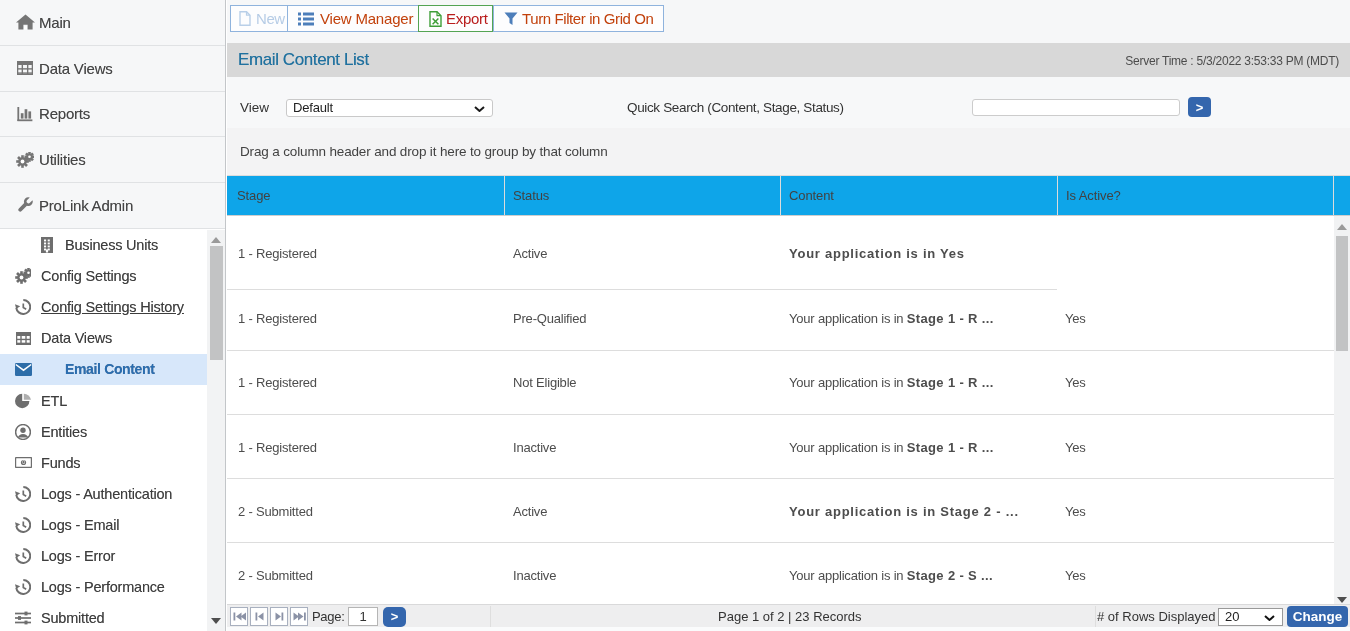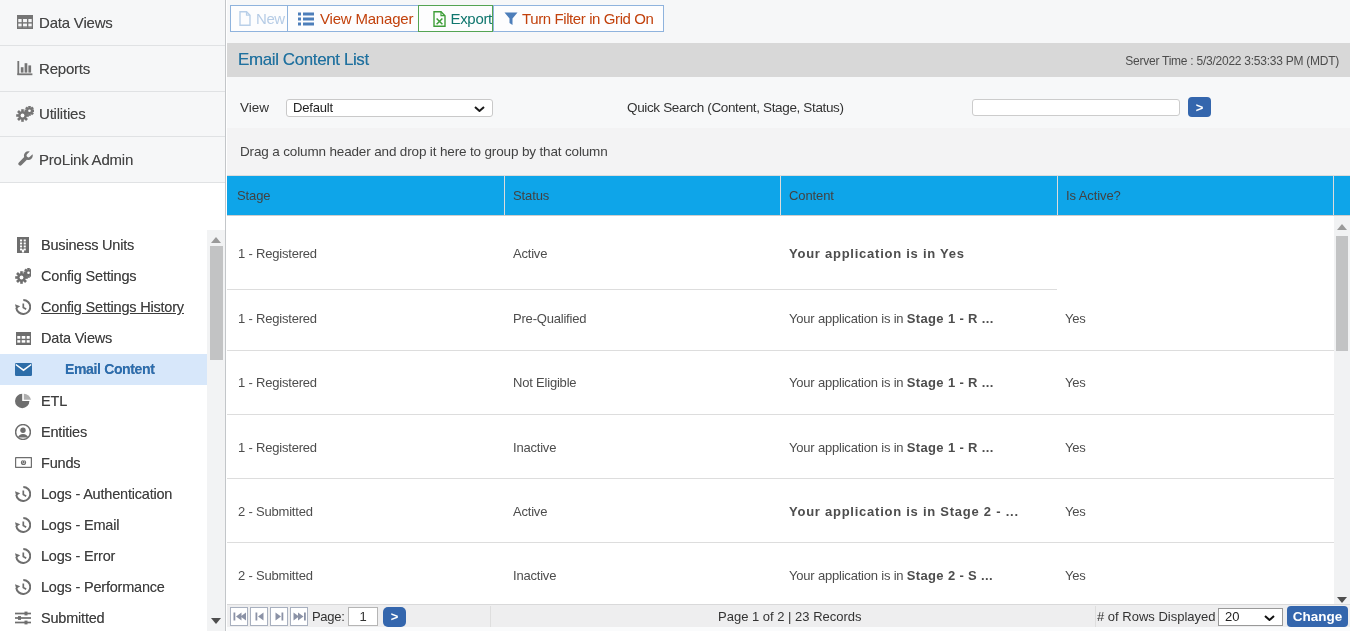--- a/index.html
+++ b/index.html
@@ -17,21 +17,21 @@
 .sm-item.active { background:#d7e7fa; color:#2a6db0; font-weight:bold; }
 .sm-item.active .lbl { font-size:14px; letter-spacing:-0.35px;margin-left:32px; }
 .sb-track { position:absolute; left:207px; top:229.5px; width:18px; height:401.5px; background:#f2f3f4; }
 .sb-thumb { position:absolute; left:209.5px; top:246px; width:13px; height:114px; background:#c2c3c4; }
 #content { position:absolute; left:227px; top:0; width:1123px; height:631px; background:#f6f7f8; }
 .btngroup { position:absolute; left:3px; top:5px; height:27px; display:flex; }
 .tbtn { height:27px; display:flex; align-items:center; font-size:15px; letter-spacing:-0.3px; background:#fdfdfe; border:1px solid #8fb3dd; border-right:none; color:#c2410c; }
 .tbtn:last-child { border-right:1px solid #8fb3dd; }
 .tbtn .bico { margin-right:6px; display:flex; }
 .tbtn.disabled { color:#b6cce6; }
-.tbtn.export { border:1px solid #54a453; color:#0f766e;justify-content:flex-end; }
+.tbtn.export { border:1px solid #54a453; color:#b91c1c; }
 .titlebar { position:absolute; left:0; top:43px; width:1123px; height:33.5px; background:#d8d8d8; }
 .titlebar .t { position:absolute; left:11px; top:7px; color:#20719f; font-size:17px; letter-spacing:-0.4px; text-shadow:0 0 0.5px rgba(32,113,159,0.6); }
 .titlebar .st { position:absolute; right:11px; top:10.5px; color:#4c4c4c; font-size:12px; letter-spacing:-0.25px; }
 .controls { position:absolute; left:0; top:76.5px; width:1123px; height:51.5px; background:#f7f8f9; }
 .lblview { position:absolute; left:13px; top:100px; font-size:13.5px; color:#333; }
 .selview { position:absolute; left:59px; top:98.5px; width:207px; height:18.5px; background:#fff; border:1px solid #c9c9c9; border-radius:3px; font-size:13px; letter-spacing:-0.2px; color:#222; display:flex; align-items:center; padding-left:6px; }
 .selview .chev { position:absolute; right:7px; top:6px; }
 .lblqs { position:absolute; left:400px; top:100px; font-size:13.5px; letter-spacing:-0.35px; color:#333; }
 .qsinput { position:absolute; left:745px; top:99px; width:208px; height:17px; background:#fff; border:1px solid #ccc; border-radius:3px; }
 .qsbtn { position:absolute; left:961px; top:97px; width:23px; height:20px; background:#3466ad; border-radius:4px; color:#fff; font-size:13px; font-weight:bold; display:flex; align-items:center; justify-content:center; }
@@ -54,20 +54,29 @@
 .pgbtn { position:absolute; left:156px; top:1.5px; width:23px; height:20px; background:#3466ad; border-radius:5px; color:#fff; font-size:13px; font-weight:bold; display:flex; align-items:center; justify-content:center; }
 .fdiv { position:absolute; top:1px; width:1px; height:22px; background:#dedede; }
 .rowsel { position:absolute; left:991px; top:3px; width:65px; height:18px; background:#fff; border:1px solid #999; font-size:13px; color:#222; padding-left:6px; line-height:16px; }
 .changebtn { position:absolute; left:1060px; top:1px; width:61px; height:21px; background:#3466ad; border-radius:4px; color:#fff; font-size:13.5px; font-weight:bold; display:flex; align-items:center; justify-content:center; }
 </style></head><body>
 
 <div id="sidebar">
 <div class="topmenu">
 <div class="tm-item">
         <span class="ico">
+          <svg width="19" height="16" viewBox="0 0 19 16" style="">
+            <path d="M9.5 0.5 L19 8.6 L16.6 8.6 L16.6 15.5 L11.6 15.5 L11.6 10.7 L7.4 10.7 L7.4 15.5 L2.4 15.5 L2.4 8.6 L0 8.6 Z" fill="#757575"></path>
+            <rect x="8.1" y="12.2" width="2.8" height="3.3" fill="#fff"></rect>
+          </svg>
+        </span>
+        <span class="lbl">Main</span>
+      </div>
+<div class="tm-item">
+        <span class="ico">
           <svg width="16" height="14" viewBox="0 0 16 14" style="">
             <rect x="0.5" y="0.5" width="15" height="13" fill="none" stroke="#757575" stroke-width="1.6"></rect>
             <rect x="0" y="0" width="16" height="4" fill="#757575"></rect>
             <line x1="5.333333333333333" y1="3" x2="5.333333333333333" y2="14" stroke="#757575" stroke-width="1.4"></line>
             <line x1="10.666666666666666" y1="3" x2="10.666666666666666" y2="14" stroke="#757575" stroke-width="1.4"></line>
             <line x1="0" y1="7.88" x2="16" y2="7.88" stroke="#757575" stroke-width="1.4"></line>
             <line x1="0" y1="12.08" x2="16" y2="12.08" stroke="#757575" stroke-width="1.4"></line>
           </svg>
         </span>
         <span class="lbl">Data Views</span>
@@ -113,21 +122,21 @@
       </div>
 <div class="tm-item">
         <span class="ico">
           <svg width="17" height="17" viewBox="0 0 17 17" style="">
             <path d="M15.5 3.2 a4.4 4.4 0 0 1 -5.6 5.6 L4.6 14.1 a1.9 1.9 0 0 1 -2.7 -2.7 L7.2 6.1 a4.4 4.4 0 0 1 5.6 -5.6 L10.2 3.1 a1.6 1.6 0 0 0 2.7 2.7 Z" fill="#757575"></path>
           </svg>
         </span>
         <span class="lbl">ProLink Admin</span>
       </div>
 </div>
-<div class="sm-item" style="top:229.5px;">
+<div class="sm-item" style="top:229.5px;padding-left:24px;">
       <span class="ico">
         <svg width="12" height="16" viewBox="0 0 12 16" style="">
           <rect x="0.5" y="0.5" width="11" height="15" fill="#6e6e6e" stroke="#6e6e6e"></rect>
           <rect x="3" y="2.5" width="2.1" height="1.9" fill="#fff"></rect>
           <rect x="6.7" y="2.5" width="2.1" height="1.9" fill="#fff"></rect>
           <rect x="3" y="5.5" width="2.1" height="1.9" fill="#fff"></rect>
           <rect x="6.7" y="5.5" width="2.1" height="1.9" fill="#fff"></rect>
           <rect x="3" y="8.5" width="2.1" height="1.9" fill="#fff"></rect>
           <rect x="6.7" y="8.5" width="2.1" height="1.9" fill="#fff"></rect>
           <rect x="3" y="11.5" width="2.1" height="1.9" fill="#fff"></rect>

